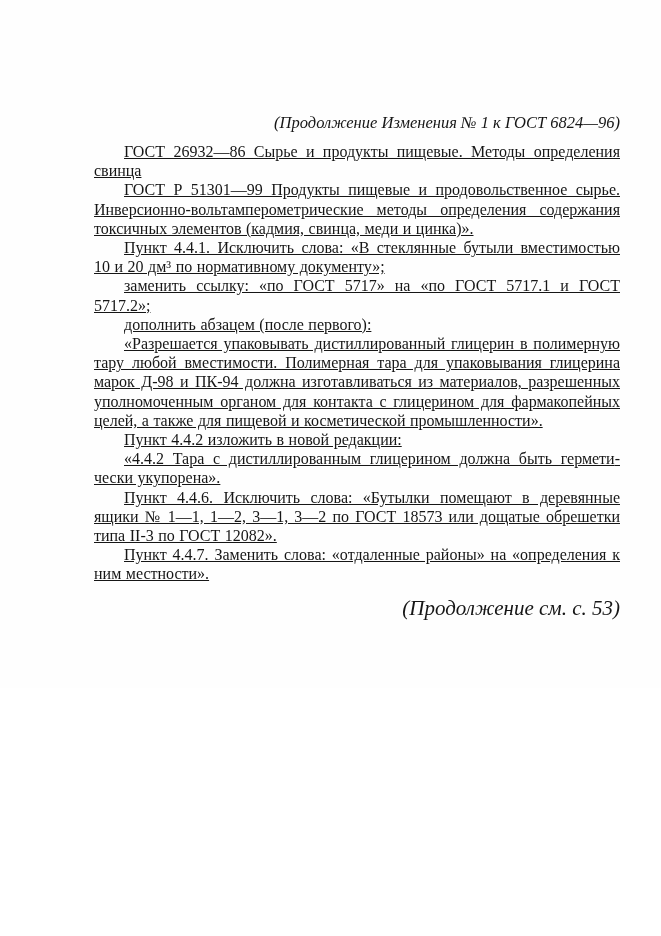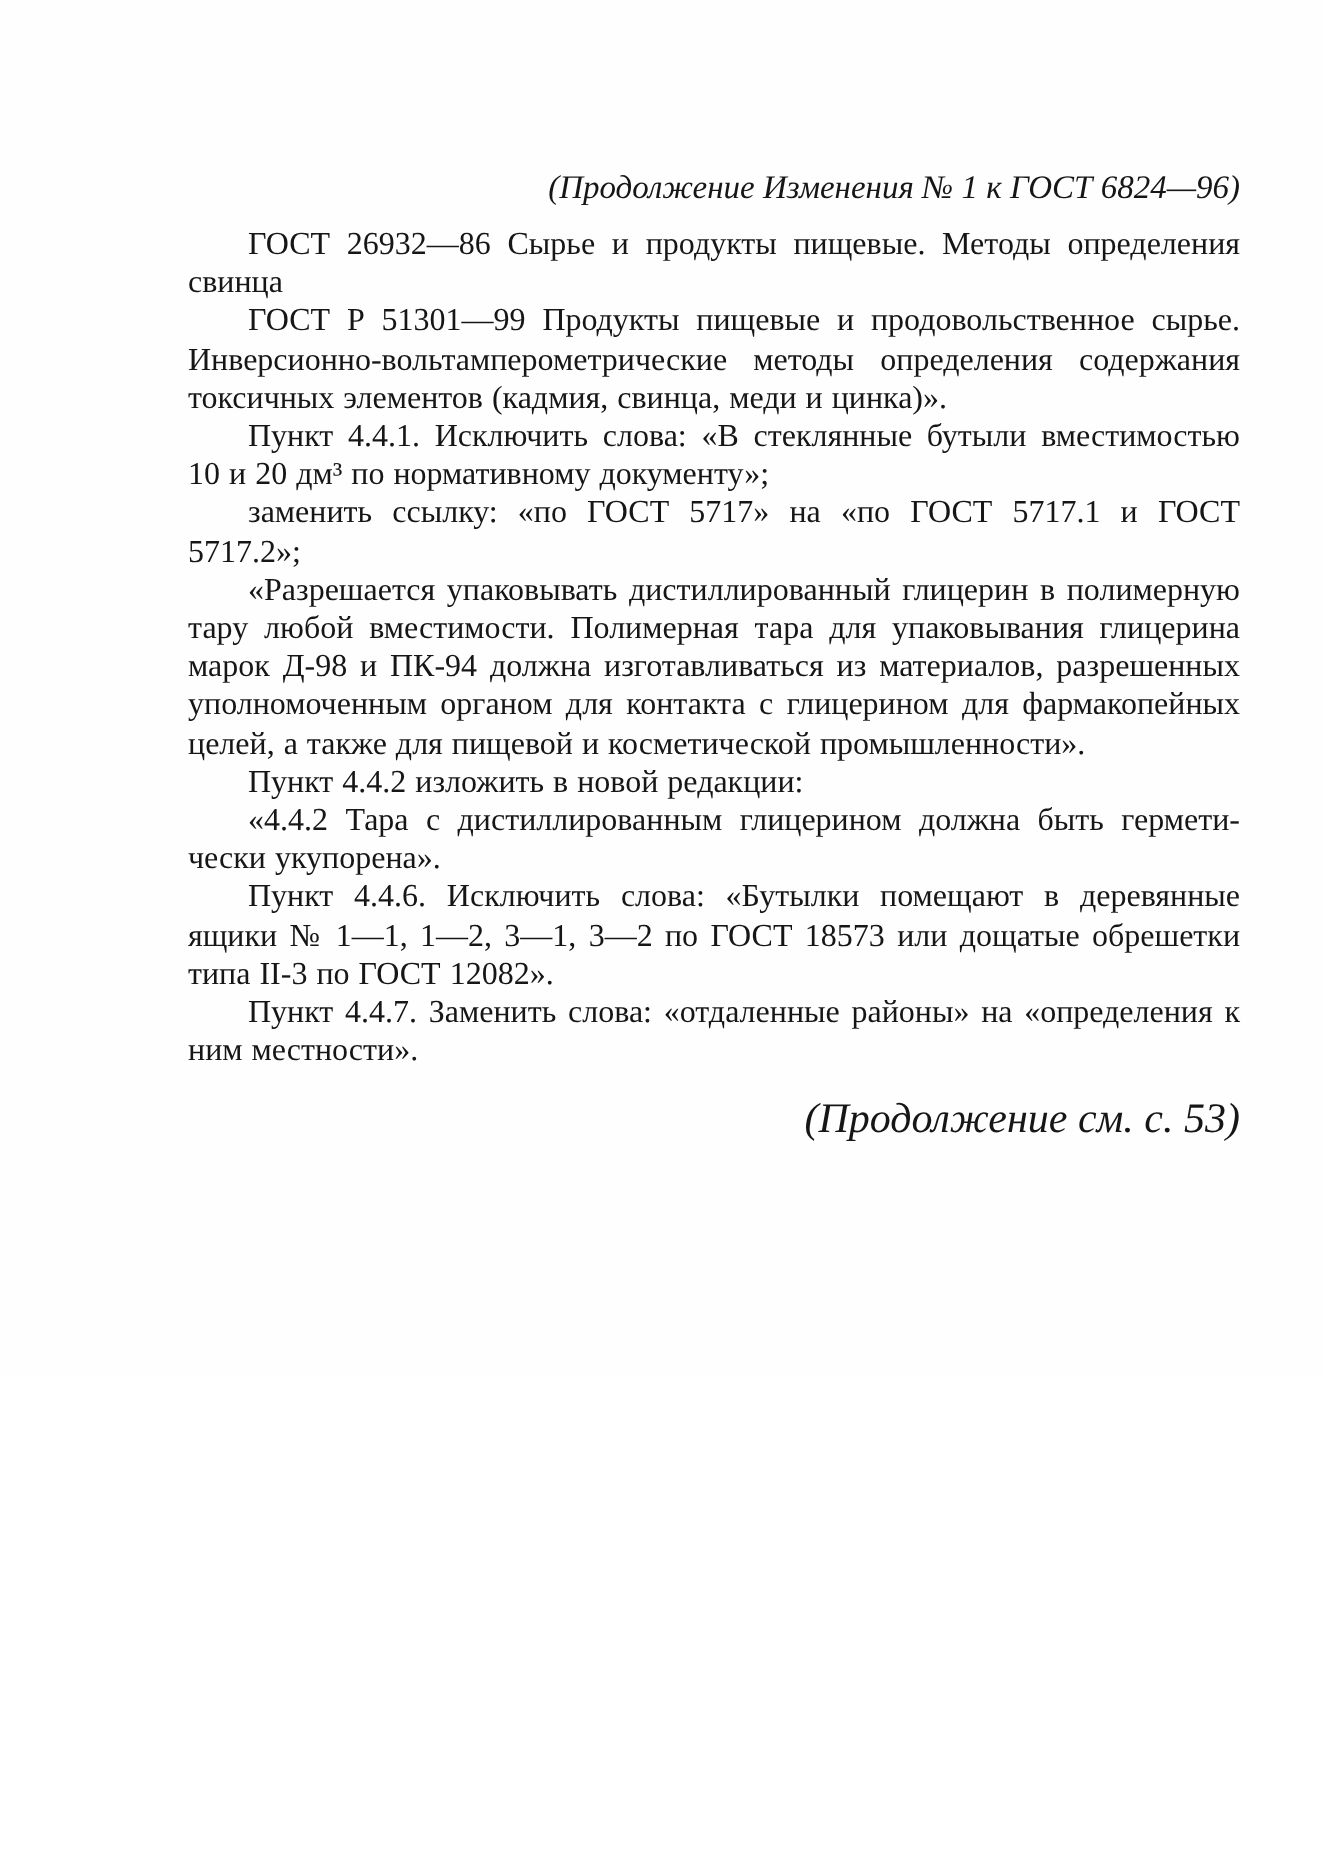--- a/index.html
+++ b/index.html
@@ -9,39 +9,40 @@
     }
     .page {
       position: relative;
       box-sizing: border-box;
       width: 661px;
       height: 688px;
       background: #fefefe;
       color: #161616;
       font-family: "Liberation Serif", "DejaVu Serif", serif;
       font-size: 16px;
-      padding: 84px 41px 0 94px;
+      padding: 113px 41px 0 94px;
       overflow: hidden;
     }
     .header-note {
       font-style: italic;
       text-align: right;
       font-size: 16.5px;
       line-height: 19px;
       margin: 0 0 10px 0;
       white-space: nowrap;
     }
     .body-text p {
       margin: 0;
       font-size: 16px;
       line-height: 19.2px;
       text-align: justify;
       text-indent: 30px;
       hyphens: manual;
       word-spacing: 0.5px;
+      text-decoration: underline;
     }
     .footer-note {
       font-style: italic;
       text-align: right;
       font-size: 21px;
       line-height: 19px;
       margin: 15px 0 0 0;
       white-space: nowrap;
     }
   </style>
@@ -49,20 +50,21 @@
 <body>
 
 <div class="page">
   <div class="header-note">(Продолжение Изменения № 1 к ГОСТ  6824—96)</div>
 
   <div class="body-text">
     <p>ГОСТ 26932—86 Сырье и продукты пищевые. Методы определения свинца</p>
     <p>ГОСТ Р 51301—99 Продукты пищевые и продовольственное сырье. Инверсионно-вольтамперометрические методы определения содержания токсичных элементов (кадмия, свинца, меди и цинка)».</p>
     <p>Пункт 4.4.1. Исключить слова: «В стеклянные бутыли вместимостью 10 и 20 дм³ по нормативному документу»;</p>
     <p>заменить ссылку: «по ГОСТ 5717» на «по ГОСТ 5717.1 и ГОСТ 5717.2»;</p>
+    <p>дополнить абзацем (после первого):</p>
     <p>«Разрешается упаковывать дистиллированный глицерин в полимер­ную тару любой вместимости. Полимерная тара для упаковывания гли­церина марок Д-98 и ПК-94 должна изготавливаться из материалов, раз­решенных уполномоченным органом для контакта с глицерином для фармакопейных целей, а также для пищевой и косметической промыш­ленности».</p>
     <p>Пункт 4.4.2 изложить в новой редакции:</p>
     <p>«4.4.2 Тара с дистиллированным глицерином должна быть гермети­чески укупорена».</p>
     <p>Пункт 4.4.6. Исключить слова: «Бутылки помещают в деревянные ящики № 1—1, 1—2, 3—1, 3—2 по ГОСТ 18573 или дощатые обрешетки типа II-3 по ГОСТ 12082».</p>
     <p>Пункт 4.4.7. Заменить слова: «отдаленные районы» на «определения к ним местности».</p>
   </div>
 
   <div class="footer-note">(Продолжение см. с. 53)</div>
 </div>
 

